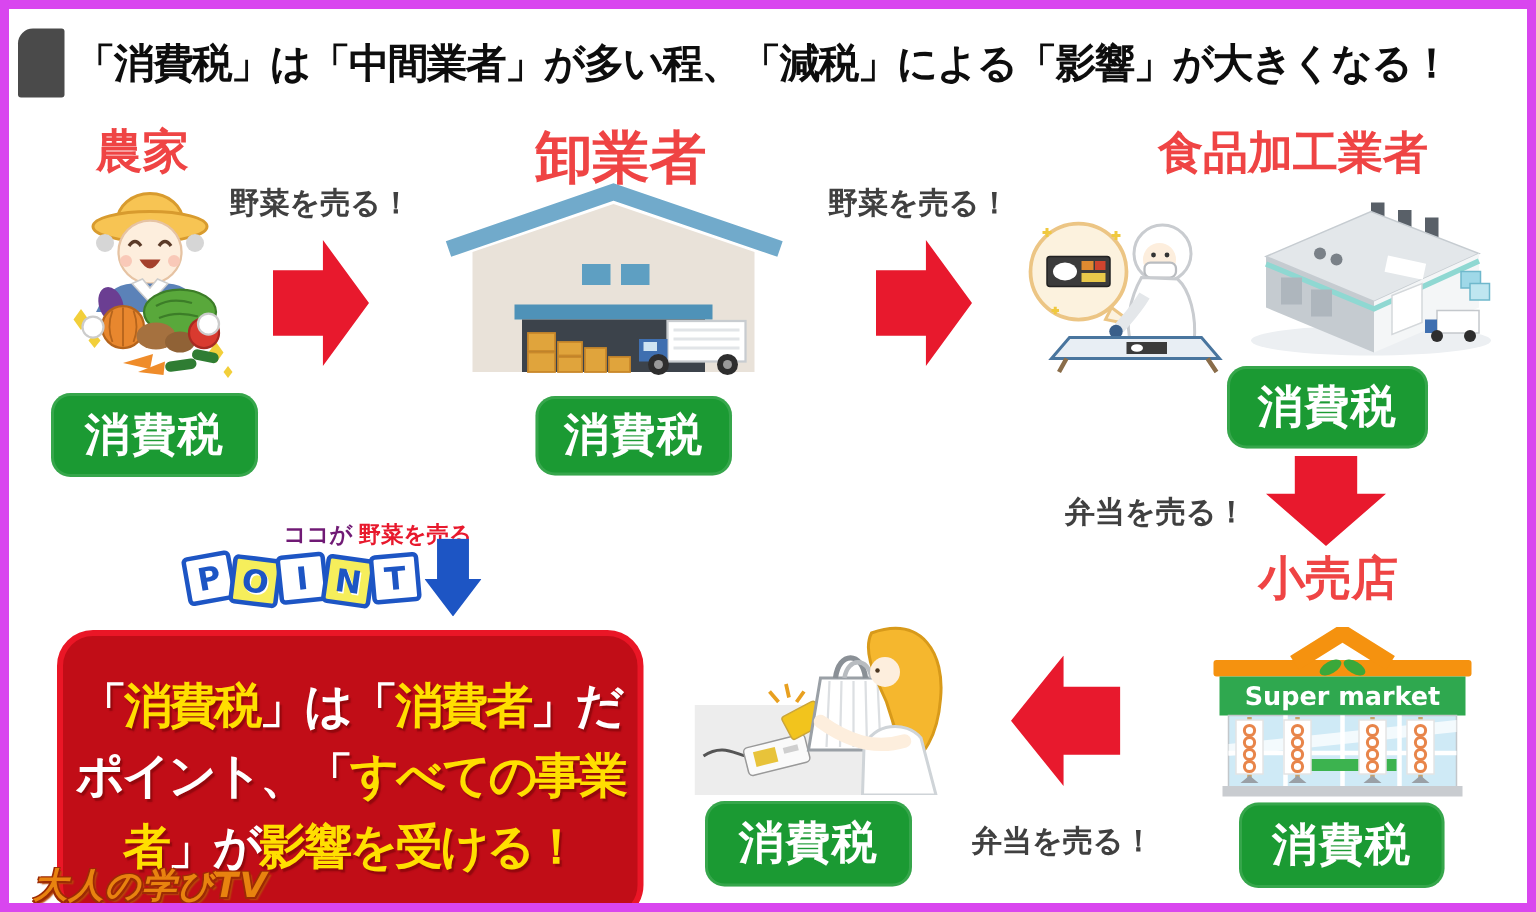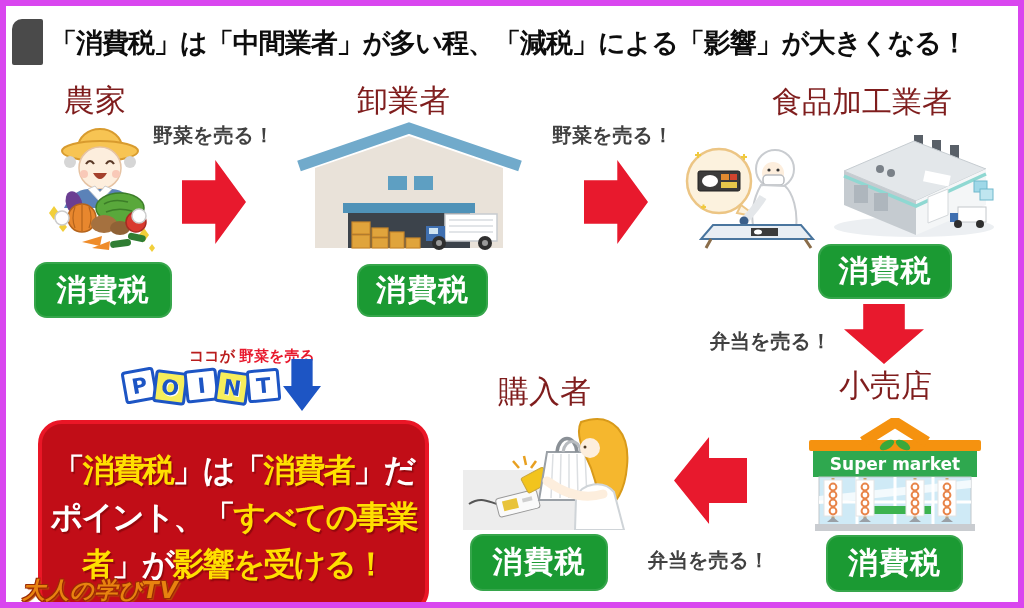--- a/index.html
+++ b/index.html
@@ -5,23 +5,23 @@
   html,body{margin:0;padding:0;background:#fff;}
   .canvas{position:relative;width:1024px;height:608px;background:#ffffff;
     font-family:"DejaVu Sans",sans-serif;overflow:hidden;border:6px solid #d946ef;box-sizing:border-box;}
   .abs{position:absolute;}
 
   
   .title-tab{left:6px;top:13px;width:31px;height:46px;background:#4a4a4a;border-radius:10px 2px 2px 2px;}
   .page-title{left:44px;top:15px;width:970px;font-size:27px;line-height:44px;font-weight:900;color:#0d0d0d;letter-spacing:-1px;white-space:nowrap;}
 
   
-  .stage-h{font-weight:400;color:#7f1d1d;white-space:nowrap;}
+  .stage-h{font-weight:700;color:#ef4444;white-space:nowrap;}
   .h-farmer{left:58px;top:74px;font-size:31px;}
-  .h-wholesaler{left:351px;top:74px;font-size:31px;}
+  .h-wholesaler{left:351px;top:74px;font-size:38px;}
   .h-processor{left:766px;top:76px;font-size:30px;}
   .h-retailer{left:833px;top:359px;font-size:31px;}
   .h-purchaser{left:492px;top:365px;font-size:31px;}
 
   
   .sell{font-size:20px;font-weight:900;color:#404040;white-space:nowrap;}
   .sell1{left:147px;top:116px;}
   .sell2{left:546px;top:116px;}
   .sell3{left:704px;top:322px;}
   .sell4{left:642px;top:541px;}
@@ -41,21 +41,21 @@
     color:#fff;font-weight:900;font-size:30px;letter-spacing:1px;box-shadow:inset 0 0 0 2px rgba(255,255,255,.12);}
   .b1{left:28px;top:256px;width:138px;height:56px;}
   .b2{left:351px;top:258px;width:131px;height:53px;}
   .b3{left:812px;top:238px;width:134px;height:55px;}
   .b4{left:820px;top:529px;width:137px;height:57px;}
   .b5{left:464px;top:528px;width:138px;height:57px;}
 
   
   .point-wrap{left:115px;top:341px;width:205px;height:68px;}
   .point-kana{position:absolute;left:68px;top:0;font-size:15px;font-weight:900;white-space:nowrap;}
-  .kana-blue{color:#b91c1c;}
+  .kana-blue{color:#701a75;}
   .kana-red{color:#e8192d;margin-left:4px;}
   .point-cards{position:absolute;left:2px;top:22px;display:flex;}
   .point-card{width:27px;height:27px;border:3px solid #1d55c4;border-radius:4px;background:#fff;
     display:flex;align-items:center;justify-content:center;font-size:21px;font-weight:900;color:#1d55c4;
     margin-right:-2px;text-shadow:1px 1px 0 #fff;}
   .point-card:nth-child(2),.point-card:nth-child(4){background:#f6ee5b;}
   .point-card:nth-child(1){transform:rotate(-10deg);}
   .point-card:nth-child(2){transform:rotate(7deg) translateY(2px);}
   .point-card:nth-child(3){transform:rotate(-6deg);}
   .point-card:nth-child(4){transform:rotate(8deg) translateY(2px);}
@@ -83,21 +83,20 @@
 
 <div class="canvas">
 
   <div class="abs title-tab"></div>
   <div class="abs page-title">「消費税」は「中間業者」が多い程、「減税」による「影響」が大きくなる！</div>
 
   <div class="abs stage-h h-farmer">農家</div>
   <div class="abs stage-h h-wholesaler">卸業者</div>
   <div class="abs stage-h h-processor">食品加工業者</div>
   <div class="abs stage-h h-retailer">小売店</div>
-  <div class="abs stage-h h-purchaser">購入者</div>
 
   <div class="abs sell sell1">野菜を売る！</div>
   <div class="abs sell sell2">野菜を売る！</div>
   <div class="abs sell sell3">弁当を売る！</div>
   <div class="abs sell sell4">弁当を売る！</div>
 
   <div class="abs arrow ar-right ar1"></div>
   <div class="abs arrow ar-right ar2"></div>
   <div class="abs arrow ar-down"></div>
   <div class="abs arrow ar-left"></div>

